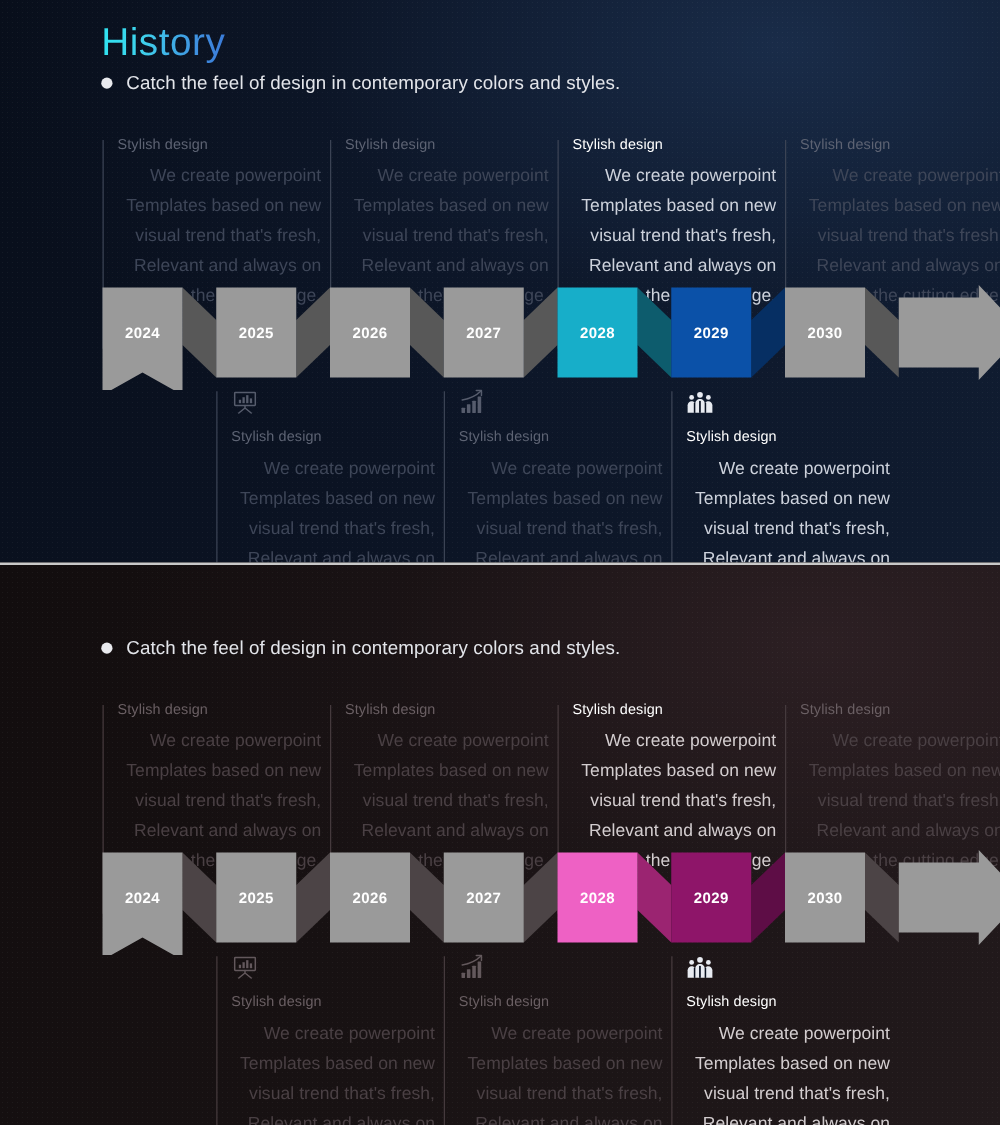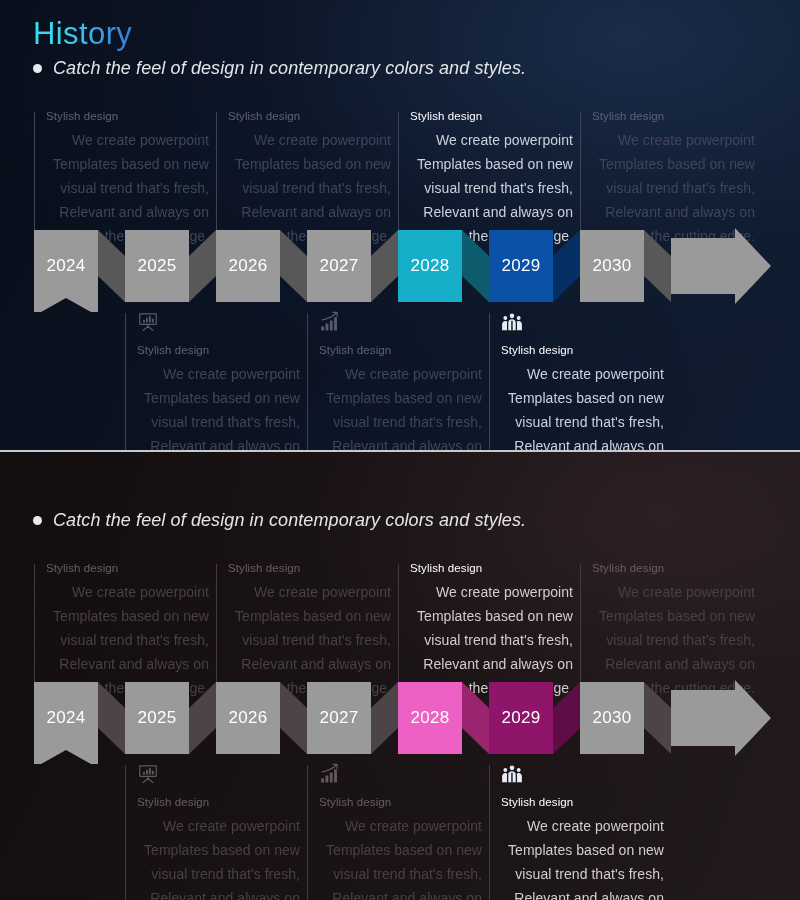--- a/index.html
+++ b/index.html
@@ -24,34 +24,34 @@
     content:""; position:absolute; inset:0;
     background:
       radial-gradient(760px 460px at 82% 14%, rgba(58,40,46,.55) 0%, rgba(34,24,28,.28) 45%, rgba(18,13,15,0) 74%),
       linear-gradient(115deg,#120d0e 0%, #181213 48%, #221a1c 100%);
   }
   .panel .grain{
     position:absolute; inset:0; opacity:.055; pointer-events:none;
     background-image:radial-gradient(rgba(255,255,255,.8) .5px, transparent .6px);
     background-size:4px 4px;
   }
-  .stage { position:absolute; inset:0; }
+  .stage { position:absolute; inset:0;margin-left:48px; }
 
   
   .title {
     position:absolute; left:33px; top:16px;
     font-size:31px; font-weight:400; letter-spacing:.4px;
     -webkit-background-clip:text; background-clip:text; color:transparent;
   }
   .title.cy { background-image:linear-gradient(95deg,#2fe3f0 0%,#3fd0ec 35%,#3f8fe0 78%,#3a7ad8 100%); }
   .title.pk { background-image:linear-gradient(95deg,#ff7fd4 0%,#f munch 0%,#ff6cc8 38%,#e03ab0 78%,#d22ea4 100%); }
 
   .bullet-row{ position:absolute; left:33px; top:58px; display:flex; align-items:center; gap:11px; }
   .dot { width:9px; height:9px; border-radius:50%; background:#e9eaee; flex:0 0 auto; }
-  .bullet-text { font-size:18px; color:#e3e5ea; letter-spacing:.1px;font-style:italic; }
+  .bullet-text { font-size:15px; color:#e3e5ea; letter-spacing:.1px; }
 
   
   .card { position:absolute; padding-left:12px; width:175px; }
   .card::before{
     content:""; position:absolute; left:0; top:2px; bottom:0; width:1px; background:#3b4354;
   }
   .panel.dark .card::before{ background:#453a3d; }
   .card .ttl { font-size:11.5px; font-weight:400; letter-spacing:.1px; margin-bottom:6px; }
   .card .bdy { font-size:14px; line-height:1.72; letter-spacing:.05px;text-align:right; }
   .card .ico { margin-top:9px; width:22px; height:22px; display:block; }
@@ -67,21 +67,21 @@
   .card.hot .bdy { color:#cdd2dc; }
   .card.hot .ico { color:#e8ebf1; }
   .panel.dark .card.hot .bdy { color:#d3cdcf; }
 
   
   .card.lower .ico { margin:0 0 11px 0; }
 
   
   .tl { position:absolute; left:0; top:226px; width:800px; height:80px; }
   .yr-label{
-    position:absolute; font-size:17px; font-weight:400; color:#fff;
+    position:absolute; font-size:12px; font-weight:700; color:#fff;
     letter-spacing:.3px; text-align:center; line-height:80px; width:75px;
   }
   .tl svg { position:absolute; inset:0; }
 </style>
 </head>
 <body>
 
 <div id="root">
   <div class="panel blue">
     <div class="grain"></div>

